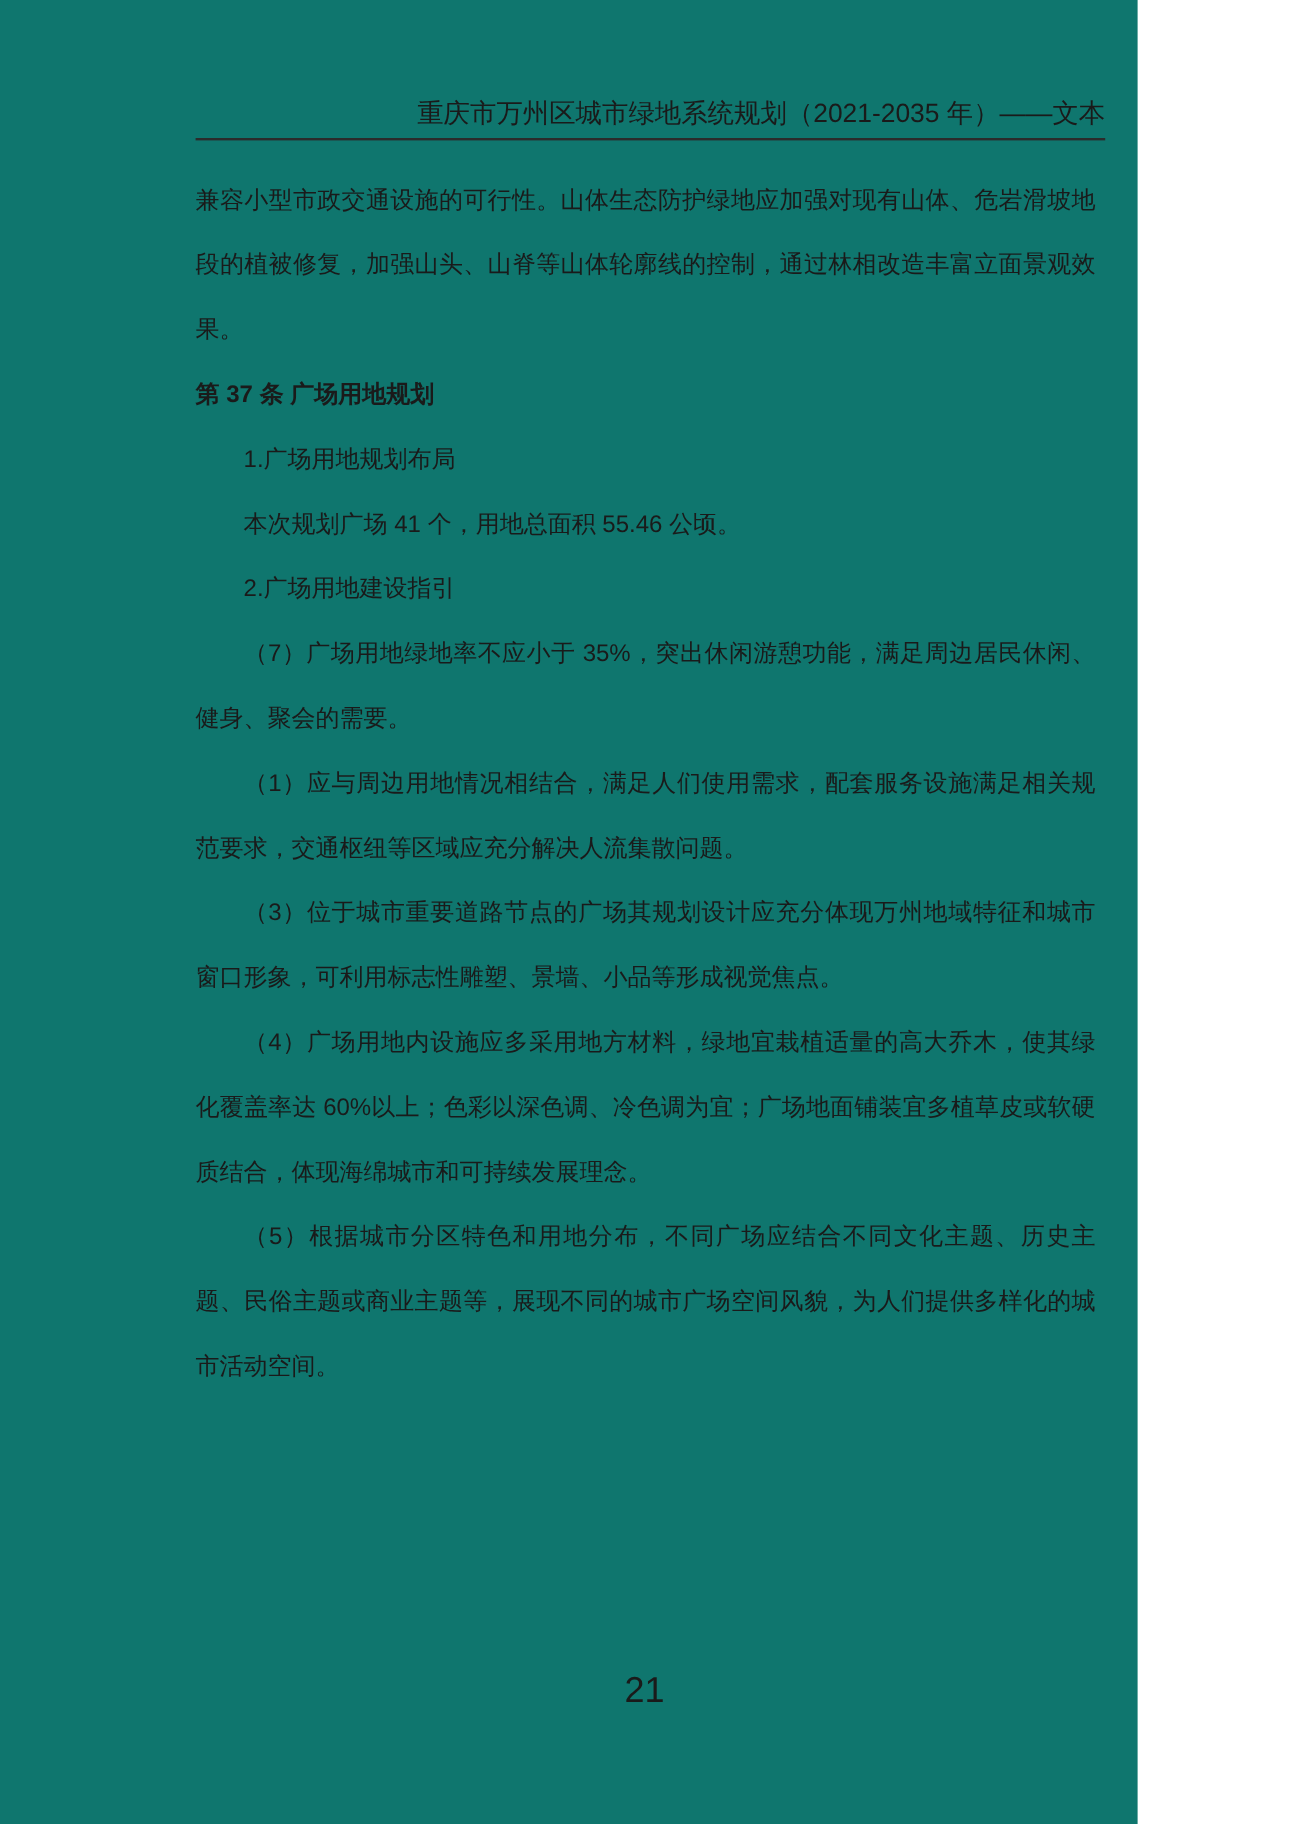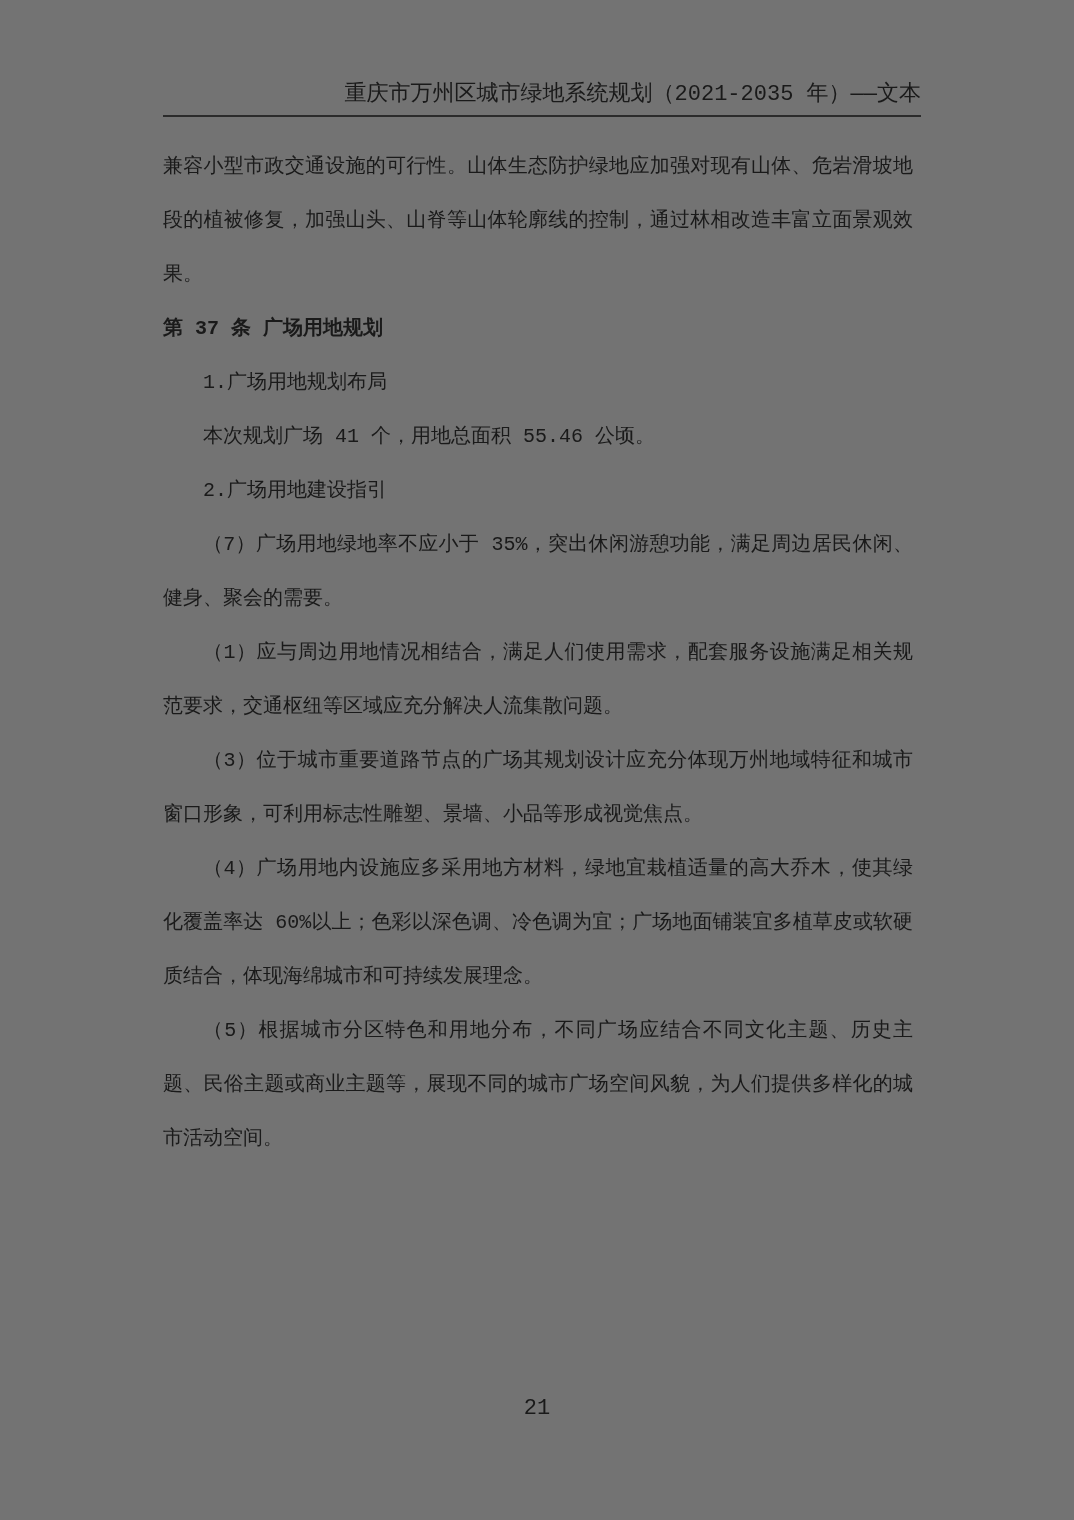--- a/index.html
+++ b/index.html
@@ -2,25 +2,25 @@
 <html><head>
 <meta charset="utf-8">
 <style>
   html, body {
     margin: 0;
     padding: 0;
     background: #ffffff;
   }
   .page {
     position: relative;
-    width: 1074px;
+    width: 948px;
     height: 1520px;
-    background: #737373;
+    background: #0f766e;
     overflow: hidden;
-    font-family: Liberation Mono, monospace;
+    font-family: Liberation Sans, sans-serif;
     color: #1a1a1a;
   }
   .doc-header-title {
     position: absolute;
     top: 82px;
     left: 163px;
     width: 758px;
     text-align: right;
     font-size: 22px;
     line-height: 26px;
@@ -54,21 +54,21 @@
   .doc-body p.heading {
     font-weight: bold;
     text-align: left;
   }
   .page-number {
     position: absolute;
     top: 1396px;
     left: 0;
     width: 1074px;
     text-align: center;
-    font-size: 22px;
+    font-size: 30px;
     line-height: 26px;
   }
 </style>
 </head>
 <body>
 
 <div class="page">
 
   <div class="doc-header-title">重庆市万州区城市绿地系统规划（2021-2035 年）——文本</div>
 

